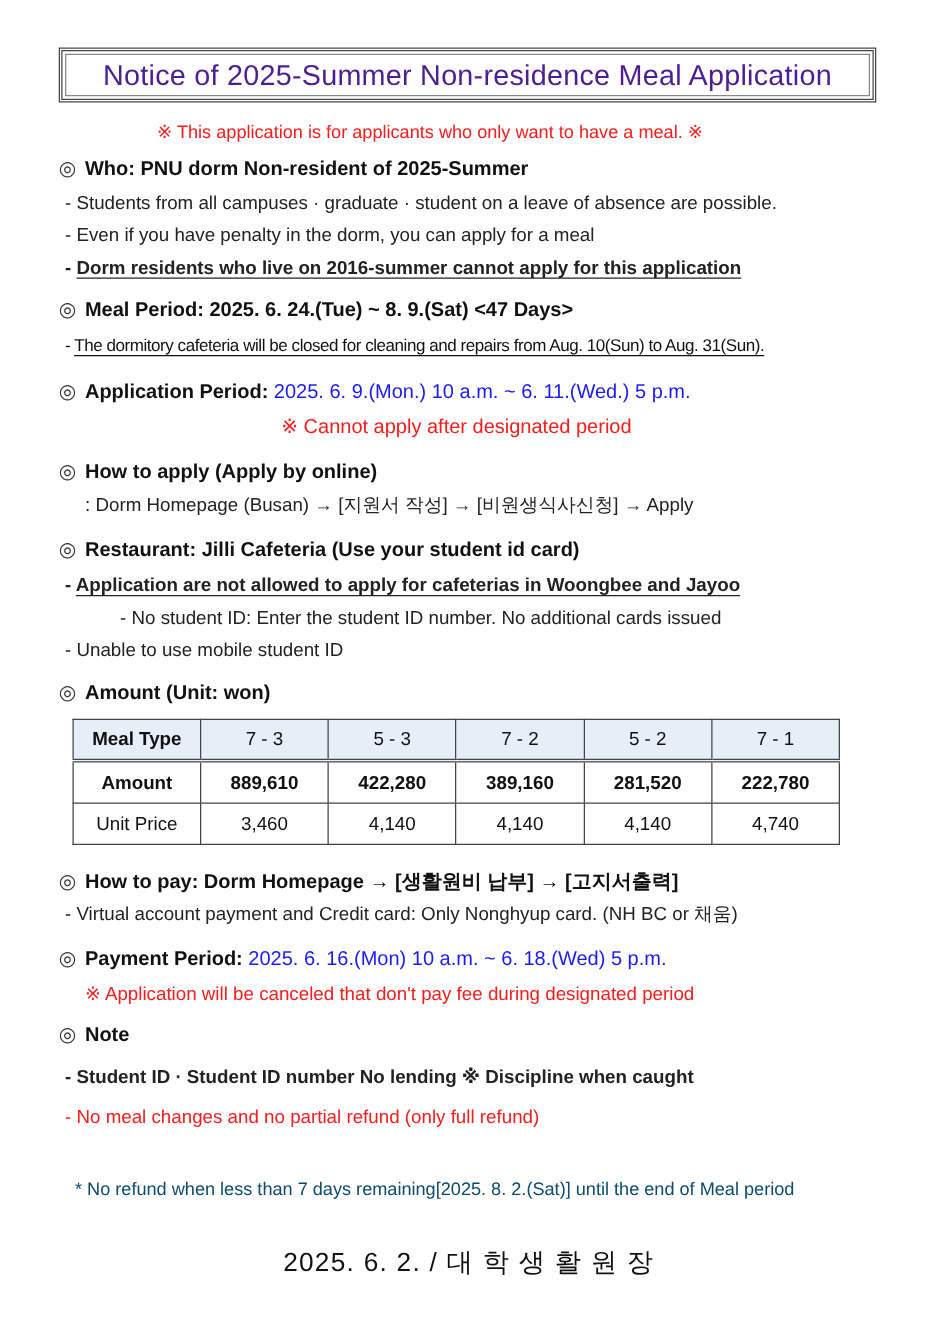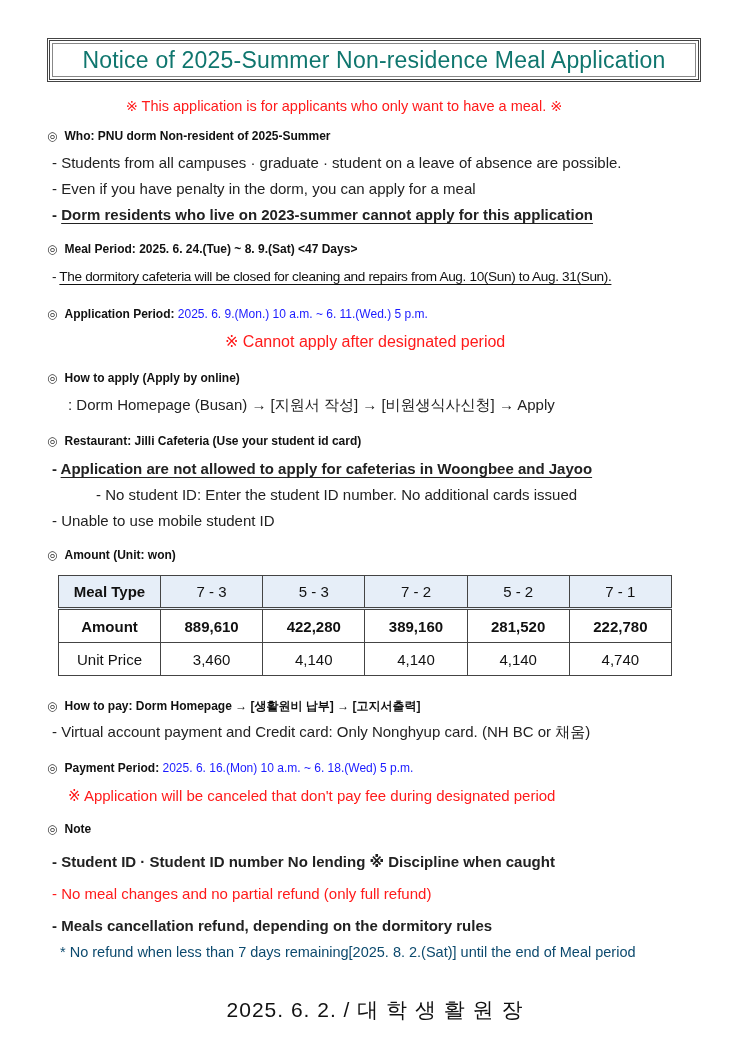--- a/index.html
+++ b/index.html
@@ -8,28 +8,28 @@
     font-family: "Liberation Sans", "DejaVu Sans", sans-serif;
     color: #111111;
   }
   .page { position: absolute; left: 0; top: 0; width: 750px; height: 1060px; }
   .title-box {
     position: absolute; left: 47px; top: 38px; width: 654px; height: 44px;
     border: 3px double #444; box-sizing: border-box;
     display: flex; align-items: center; justify-content: center;
     outline: 1px solid #888; outline-offset: -6px;
   }
-  .title-box .t { font-size: 23px; letter-spacing: 0.2px; color: #0f766e; }
+  .title-box .t { font-size: 23px; letter-spacing: 0.2px; color: #4c1d95; }
   .line { position: absolute; left: 0; white-space: nowrap; font-size: 15px; line-height: 18px; }
   .center { left: 0; width: 688px; text-align: center; }
   .red { color: #ff1a1a; }
   .blue { color: #1a1aff; }
   .bold { font-weight: bold; }
   .ul { text-decoration: underline; text-underline-offset: 3px; }
-  .head { font-size: 12px; font-weight: bold; }
+  .head { font-size: 16px; font-weight: bold; }
   .head .mark { font-weight: normal; color: #333; margin-right: 7px; }
   .sub { font-size: 15px; color: #222; }
   .note-small { font-size: 14.5px; color: #0c4a6e; }
   table.amount {
     position: absolute; left: 58px; top: 575px; width: 614px;
     border-collapse: collapse; font-size: 15px;
   }
   table.amount td {
     border: 1px solid #444; text-align: center; height: 32px; padding: 0;
   }
@@ -48,21 +48,21 @@
   </div>
 
   <div class="line center red" style="top:97px; font-size:14.5px;">※ This application is for applicants who only want to have a meal. ※</div>
 
   <div class="line head" style="left:47px; top:127px;">
     <span class="mark">◎</span><span>Who: PNU dorm Non-resident of 2025-Summer</span>
   </div>
   <div class="line sub" style="left:52px; top:154px;">- Students from all campuses  · graduate  · student on a leave of absence are possible.</div>
   <div class="line sub" style="left:52px; top:180px;">- Even if you have penalty in the dorm, you can apply for a meal</div>
   <div class="line sub bold" style="left:52px; top:206px;">
-    <span>- </span><span class="ul">Dorm residents who live on 2023-summer cannot apply for this application</span>
+    <span>- </span><span class="ul">Dorm residents who live on 2016-summer cannot apply for this application</span>
   </div>
 
   <div class="line head" style="left:47px; top:240px;">
     <span class="mark">◎</span><span>Meal Period: 2025. 6. 24.(Tue) ~ 8. 9.(Sat) &lt;47 Days&gt;</span>
   </div>
   <div class="line" style="left:52px; top:268px; font-size:13.6px; letter-spacing:-0.35px;">
     <span>- </span><span class="ul">The dormitory cafeteria will be closed for cleaning and repairs from Aug. 10(Sun) to Aug. 31(Sun).</span>
   </div>
 
   <div class="line head" style="left:47px; top:305px;">
@@ -125,17 +125,16 @@
   <div class="line head" style="left:47px; top:759px;">
     <span class="mark">◎</span><span>Payment Period: </span><span class="blue" style="font-weight:normal;margin-top:12px;">2025. 6. 16.(Mon) 10 a.m. ~ 6. 18.(Wed) 5 p.m.</span>
   </div>
   <div class="line red" style="left:68px; top:787px; font-size:15px;">※ Application will be canceled that don't pay fee during designated period</div>
 
   <div class="line head" style="left:47px; top:820px;">
     <span class="mark">◎</span><span>Note</span>
   </div>
   <div class="line sub bold" style="left:52px; top:853px; font-weight:600;">- Student ID · Student ID number No lending  ※  Discipline when caught</div>
   <div class="line red" style="left:52px; top:885px; font-size:15px;">- No meal changes and no partial refund (only full refund)</div>
-  <div class="line sub" style="left:52px; top:917px; font-weight:600;">- Meals cancellation refund, depending on the dormitory rules</div>
   <div class="line note-small" style="left:60px; top:943px;">* No refund when less than 7 days remaining[2025. 8. 2.(Sat)] until the end of Meal period</div>
 
   <div class="footer">2025. 6. 2. / 대 학 생 활 원 장</div>
 </div>
 
 </body></html>

